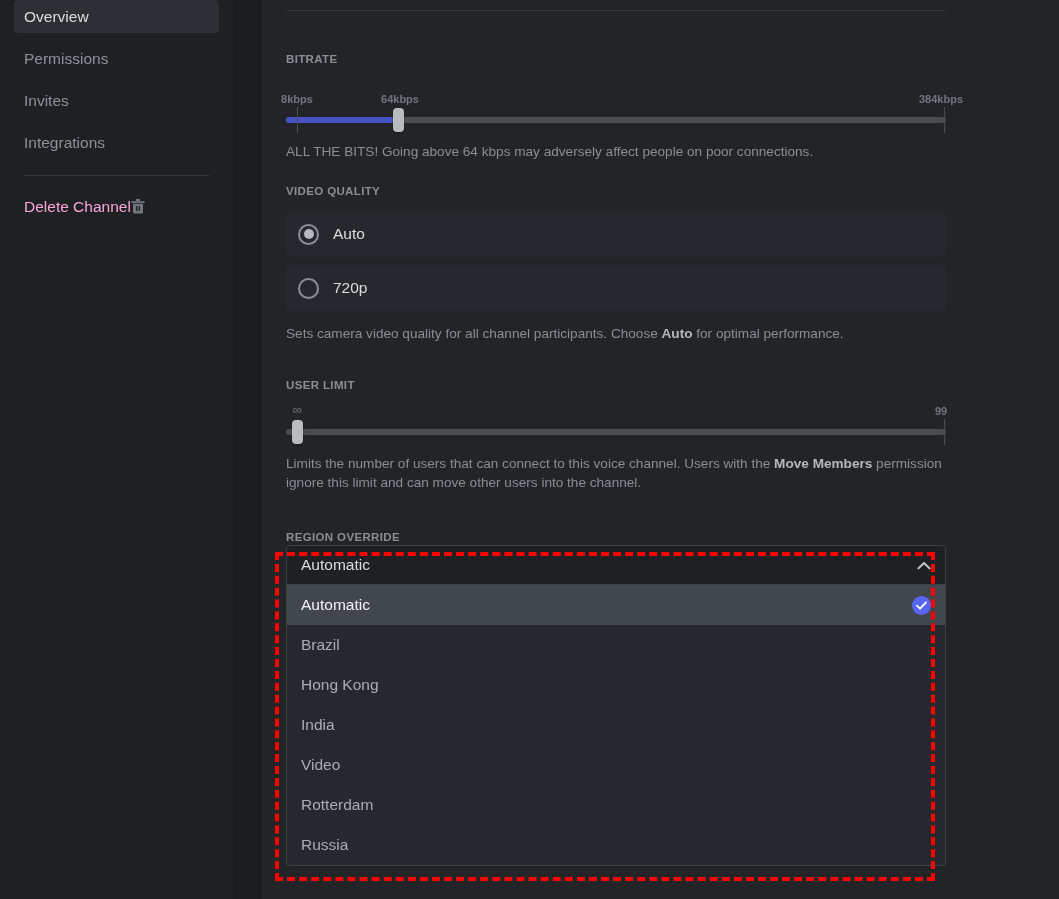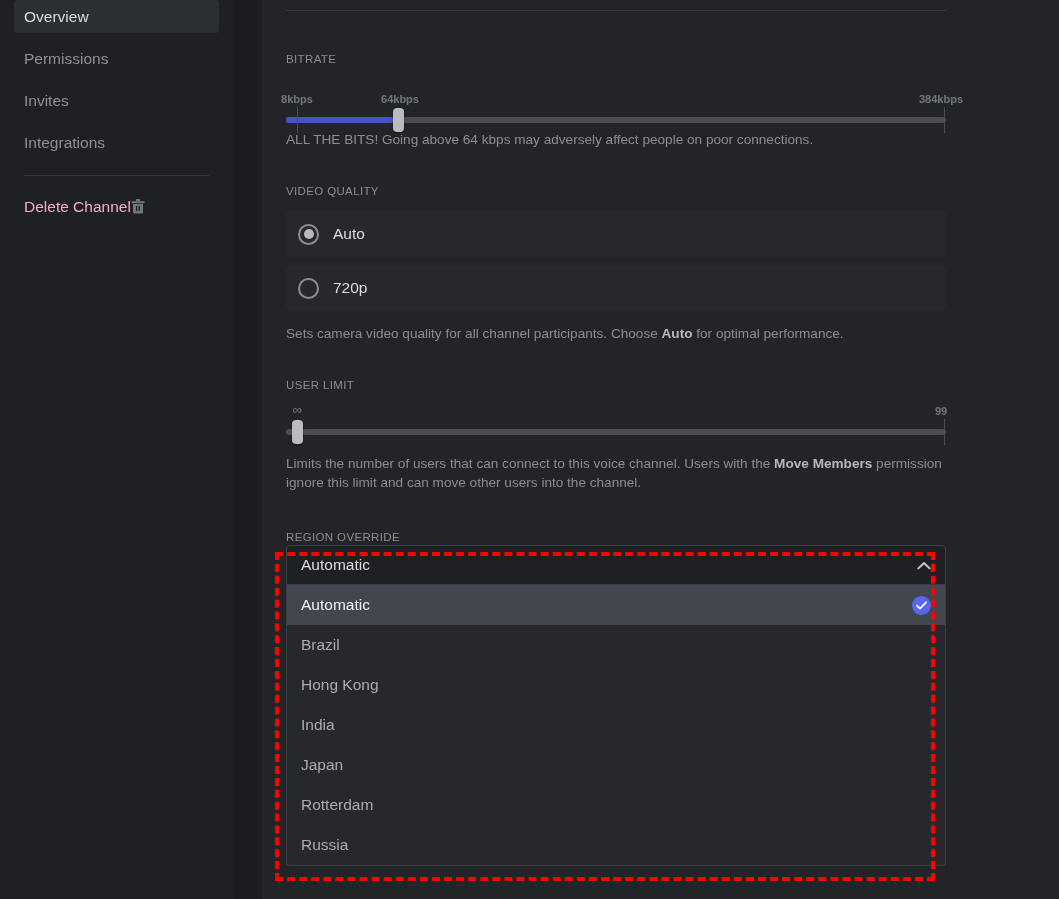--- a/index.html
+++ b/index.html
@@ -75,21 +75,21 @@
   .top-rule {
     position: absolute;
     left: 12px; top: 10px;
     width: 660px; height: 1px;
     background: #34373c;
   }
 
   .sec-label {
     color: #8a8e93;
     font-size: 11.5px;
-    font-weight: normal;
+    font-weight: bold;
     letter-spacing: .36px;
     text-transform: uppercase;
   }
   .desc {
     color: #8a8e93;
     font-size: 13.6px;
     line-height: 19px;
   }
   .desc b { color: #b5b9be; font-weight: bold; }
 
@@ -281,21 +281,21 @@
           </div>
           <div class="slider-track">
             <div class="rail"></div>
             <div class="rail-fill" style="width:107px;"></div>
             <div class="notch" style="left:11px;"></div>
             <div class="notch" style="left:658px;"></div>
             <div class="thumb" style="left:107px;"></div>
           </div>
         </div>
 
-        <div class="desc" style="width:660px;">ALL THE BITS! Going above 64 kbps may adversely affect people on poor connections.</div>
+        <div class="desc" style="margin-top:12px; width:660px;">ALL THE BITS! Going above 64 kbps may adversely affect people on poor connections.</div>
       </div>
 
       <div style="position:absolute; left:12px; top:185px;">
         <div class="sec-label">Video Quality</div>
 
         <div style="margin-top:14px;">
           <div class="radio-row">
             <span class="radio on"></span>
             <span class="radio-label">Auto</span>
           </div>
@@ -354,21 +354,21 @@
             <div class="dd-item">
               <span>Brazil</span>
             </div>
             <div class="dd-item">
               <span>Hong Kong</span>
             </div>
             <div class="dd-item">
               <span>India</span>
             </div>
             <div class="dd-item">
-              <span>Japan</span>
+              <span>Video</span>
             </div>
             <div class="dd-item">
               <span>Rotterdam</span>
             </div>
             <div class="dd-item">
               <span>Russia</span>
             </div>
           </div>
         </div>
       </div>

